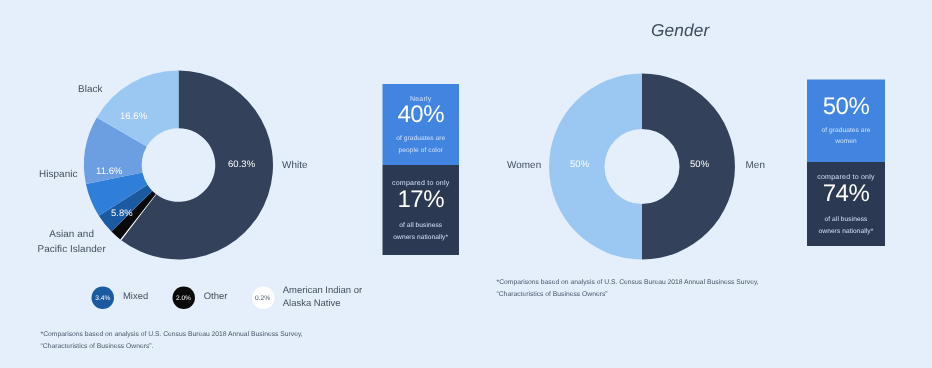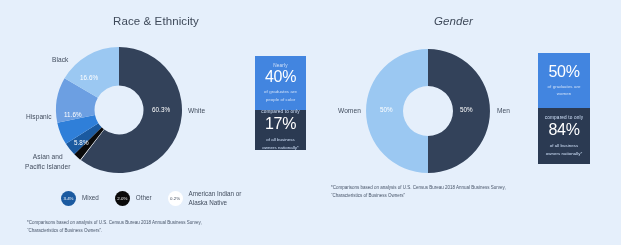--- a/index.html
+++ b/index.html
@@ -39,21 +39,20 @@
     color:#fff;flex:0 0 auto;
   }
   .legend-text{font-size:6.3px;color:#424d5e;line-height:1.4;white-space:pre-line;}
   .footnote{position:absolute;font-size:4.5px;color:#49566a;line-height:1.85;white-space:pre-line;}
 </style>
 </head>
 <body>
 
 <div id="stage">
 
-  <div class="chart-title" style="left:113px;top:15px;">Race &amp; Ethnicity</div>
 
   <svg id="donut-race" width="140" height="140" style="left:49px;top:40px;" viewBox="0 0 140 140">
       <path d="M 70 7 A 63 63 0 1 1 31.825094795396488 120.11663010039217 L 55.154203531543075 89.48980059459696 A 24.5 24.5 0 1 0 70 45.5 Z" fill="#33425a"></path>
       <path d="M 31.825094795396488 120.11663010039217 A 63 63 0 0 1 31.19771702526773 119.63247763258249 L 54.91022328760411 89.30151907933764 A 24.5 24.5 0 0 0 55.154203531543075 89.48980059459696 Z" fill="#ffffff"></path>
       <path d="M 31.19771702526773 119.63247763258249 A 63 63 0 0 1 25.27750378545103 114.37226985787017 L 52.607918138786516 87.25588272250506 A 24.5 24.5 0 0 0 54.91022328760411 89.30151907933764 Z" fill="#0a0a0a"></path>
       <path d="M 25.27750378545103 114.37226985787017 A 63 63 0 0 1 16.87964913966801 103.87075913638823 L 49.34208577653756 83.1719618863732 A 24.5 24.5 0 0 0 52.607918138786516 87.25588272250506 Z" fill="#1b5aa0"></path>
       <path d="M 16.87964913966801 103.87075913638823 A 63 63 0 0 1 8.291544138989678 82.69119676191889 L 46.00226716516265 74.93546540741289 A 24.5 24.5 0 0 0 49.34208577653756 83.1719618863732 Z" fill="#2f7fd9"></path>
       <path d="M 8.291544138989678 82.69119676191889 A 63 63 0 0 1 15.53972840602848 38.32858042476058 L 48.821005491233294 57.683336831851335 A 24.5 24.5 0 0 0 46.00226716516265 74.93546540741289 Z" fill="#6c9fe2"></path>
       <path d="M 15.53972840602848 38.32858042476058 A 63 63 0 0 1 69.99999999999993 7 L 69.99999999999997 45.5 A 24.5 24.5 0 0 0 48.821005491233294 57.683336831851335 Z" fill="#9bc8f2"></path>
     </svg>
@@ -85,21 +84,21 @@
     </div>
   </div>
 
   <div class="card" style="left:231px;top:56px;width:51px;padding-left:24px;">
     <div class="sect" style="height:54px;background:#4285e0;">
       <div class="kicker">Nearly</div>
       <div class="bignum" style="font-size:16px;margin:1px 0 3px;">40%</div>
       <div class="sub" style="white-space:pre-line;">of graduates are
 people of color</div>
     </div>
-    <div class="sect" style="height:40px;background:#2b3a52;">
+    <div class="sect" style="height:60px;background:#2b3a52;">
       <div class="kicker">compared to only</div>
       <div class="bignum" style="font-size:16px;margin:2px 0 4px;">17%</div>
       <div class="sub" style="white-space:pre-line;">of all business
 owners nationally*</div>
     </div>
   </div>
 
   <div class="footnote" style="left:27px;top:219px;">*Comparisons based on analysis of U.S. Census Bureau 2018 Annual Business Survey,
 “Characteristics of Business Owners”.</div>
 
@@ -117,21 +116,21 @@
   <div class="cat-label" style="left:497px;top:106px;">Men</div>
 
   <div class="card" style="left:538px;top:53px;width:52px;">
     <div class="sect" style="height:55px;background:#4285e0;">
       <div class="bignum" style="font-size:16px;margin:0 0 3px;">50%</div>
       <div class="sub" style="white-space:pre-line;">of graduates are
 women</div>
     </div>
     <div class="sect" style="height:56px;background:#2b3a52;">
       <div class="kicker">compared to only</div>
-      <div class="bignum" style="font-size:16px;margin:2px 0 4px;">84%</div>
+      <div class="bignum" style="font-size:16px;margin:2px 0 4px;">74%</div>
       <div class="sub" style="white-space:pre-line;">of all business
 owners nationally*</div>
     </div>
   </div>
 
   <div class="footnote" style="left:331px;top:184px;">*Comparisons based on analysis of U.S. Census Bureau 2018 Annual Business Survey,
 “Characteristics of Business Owners”</div>
 
 </div>
 

